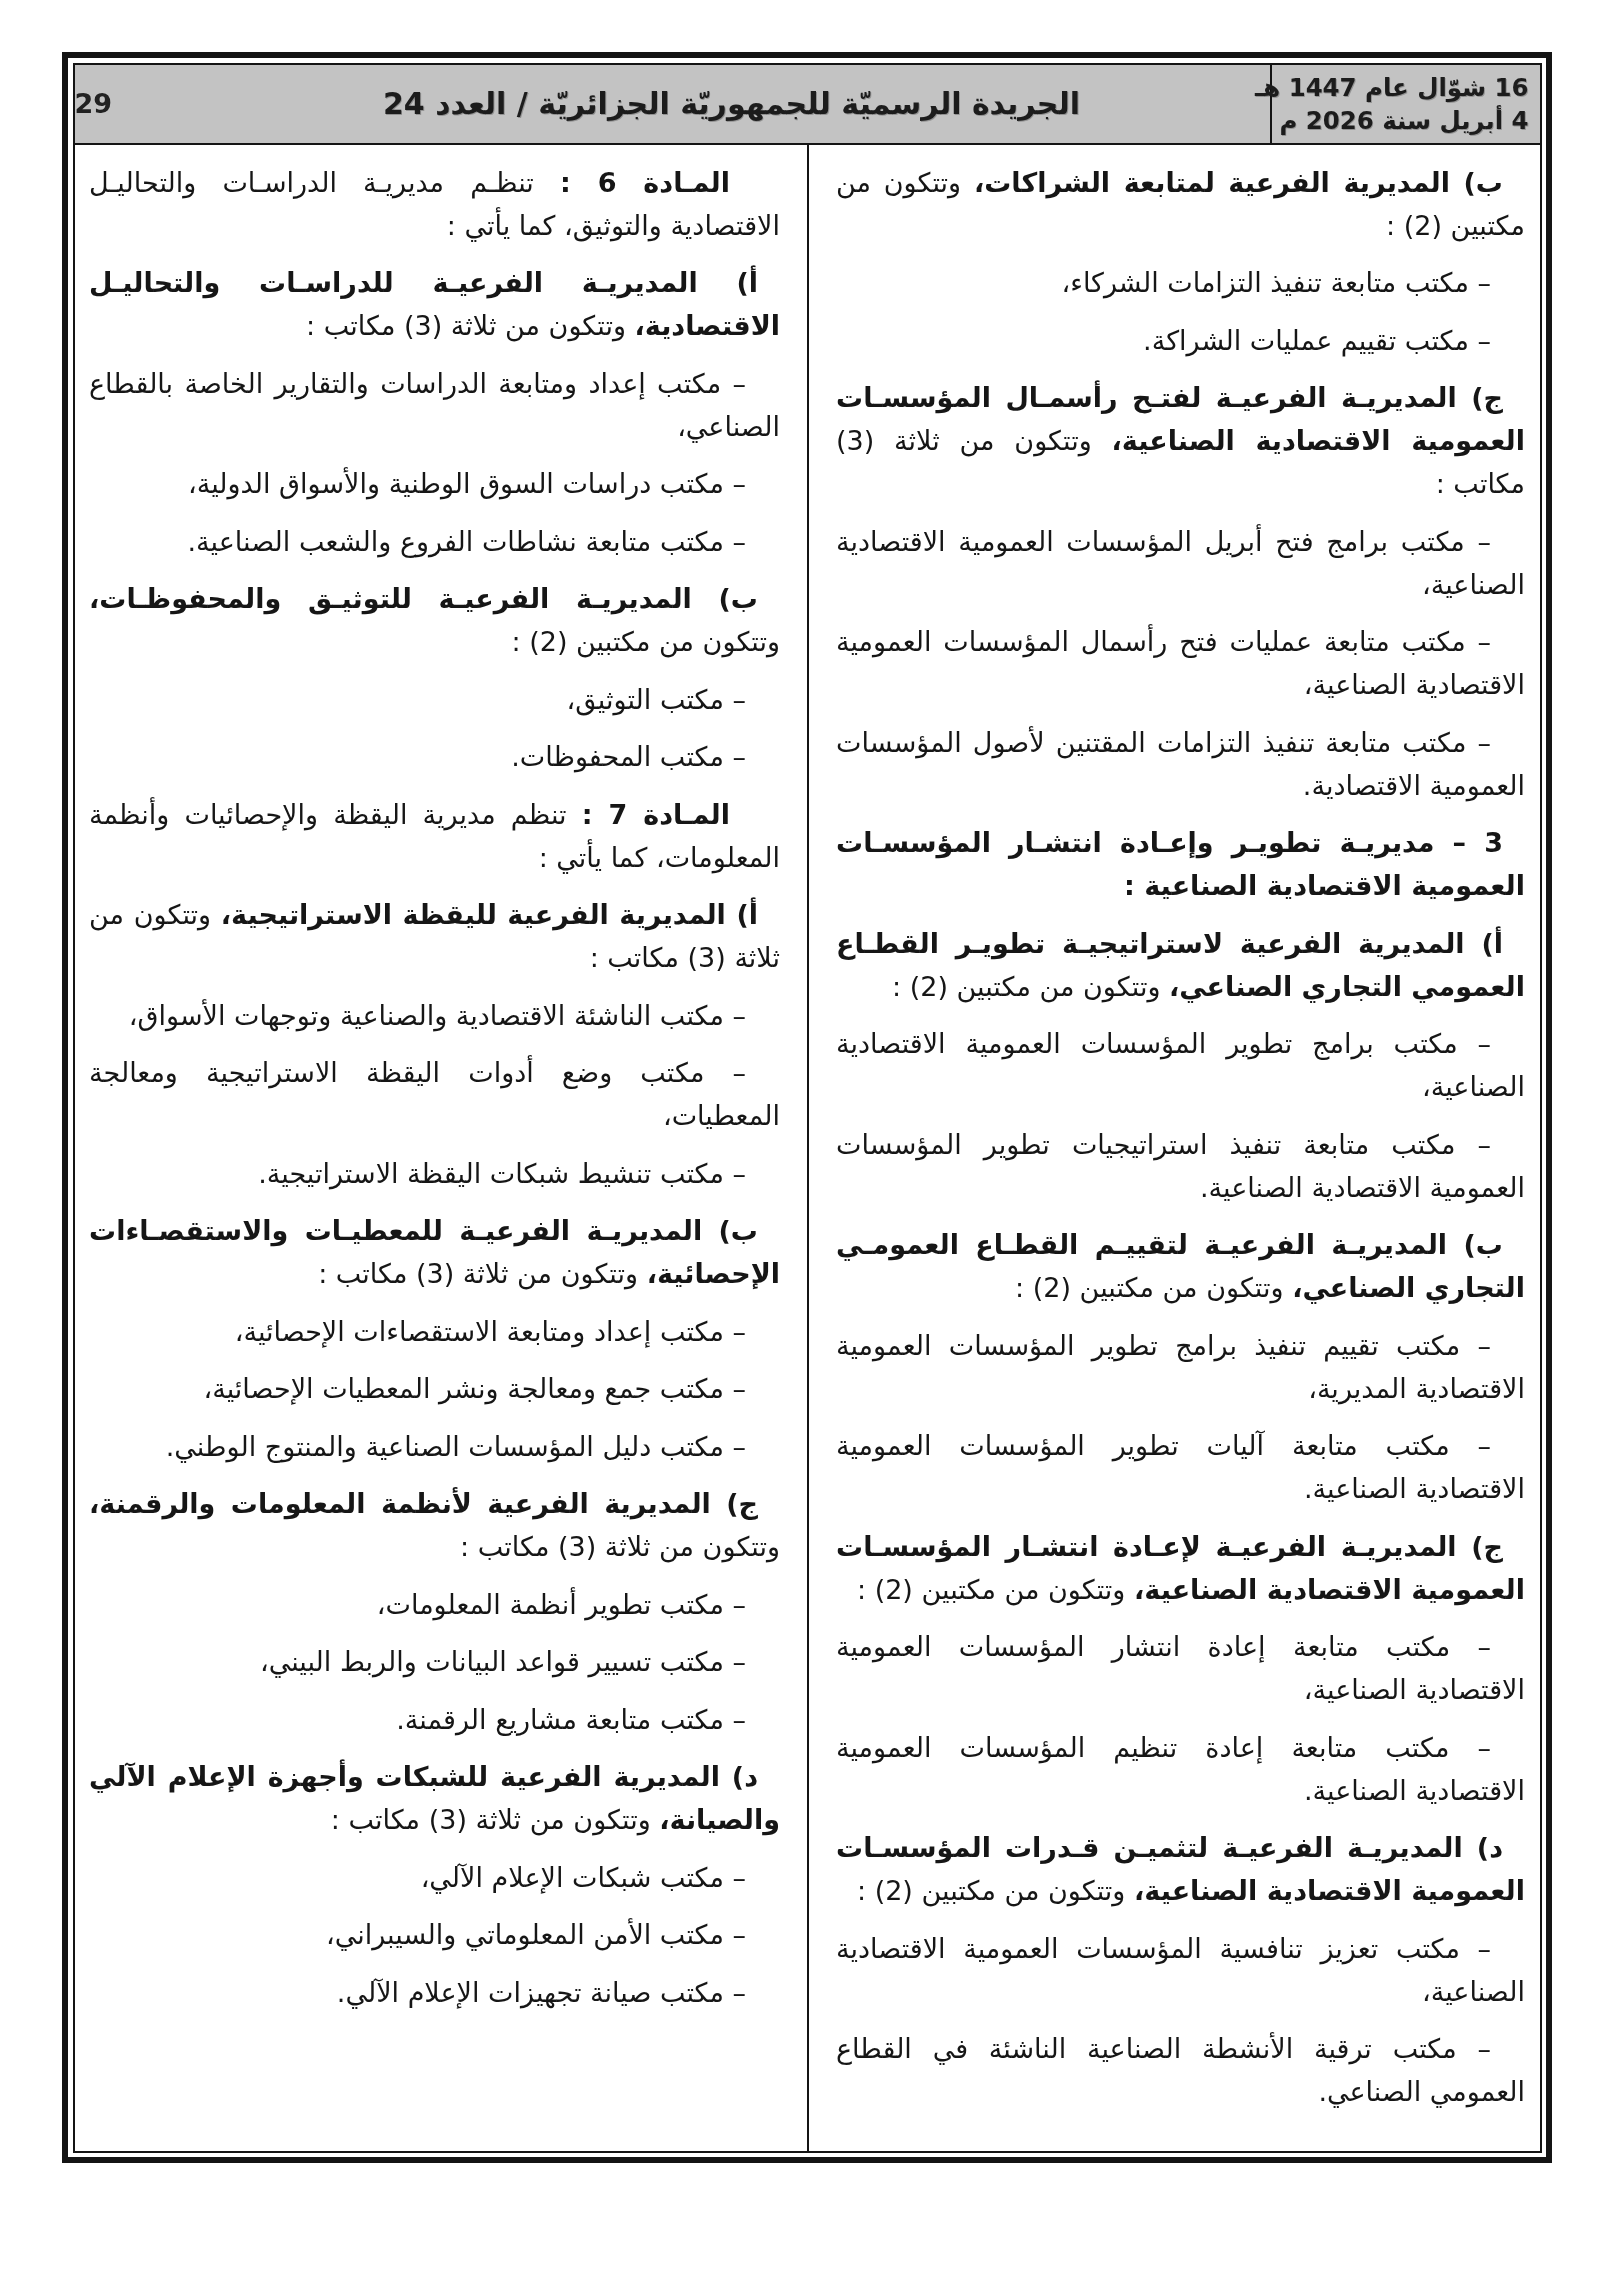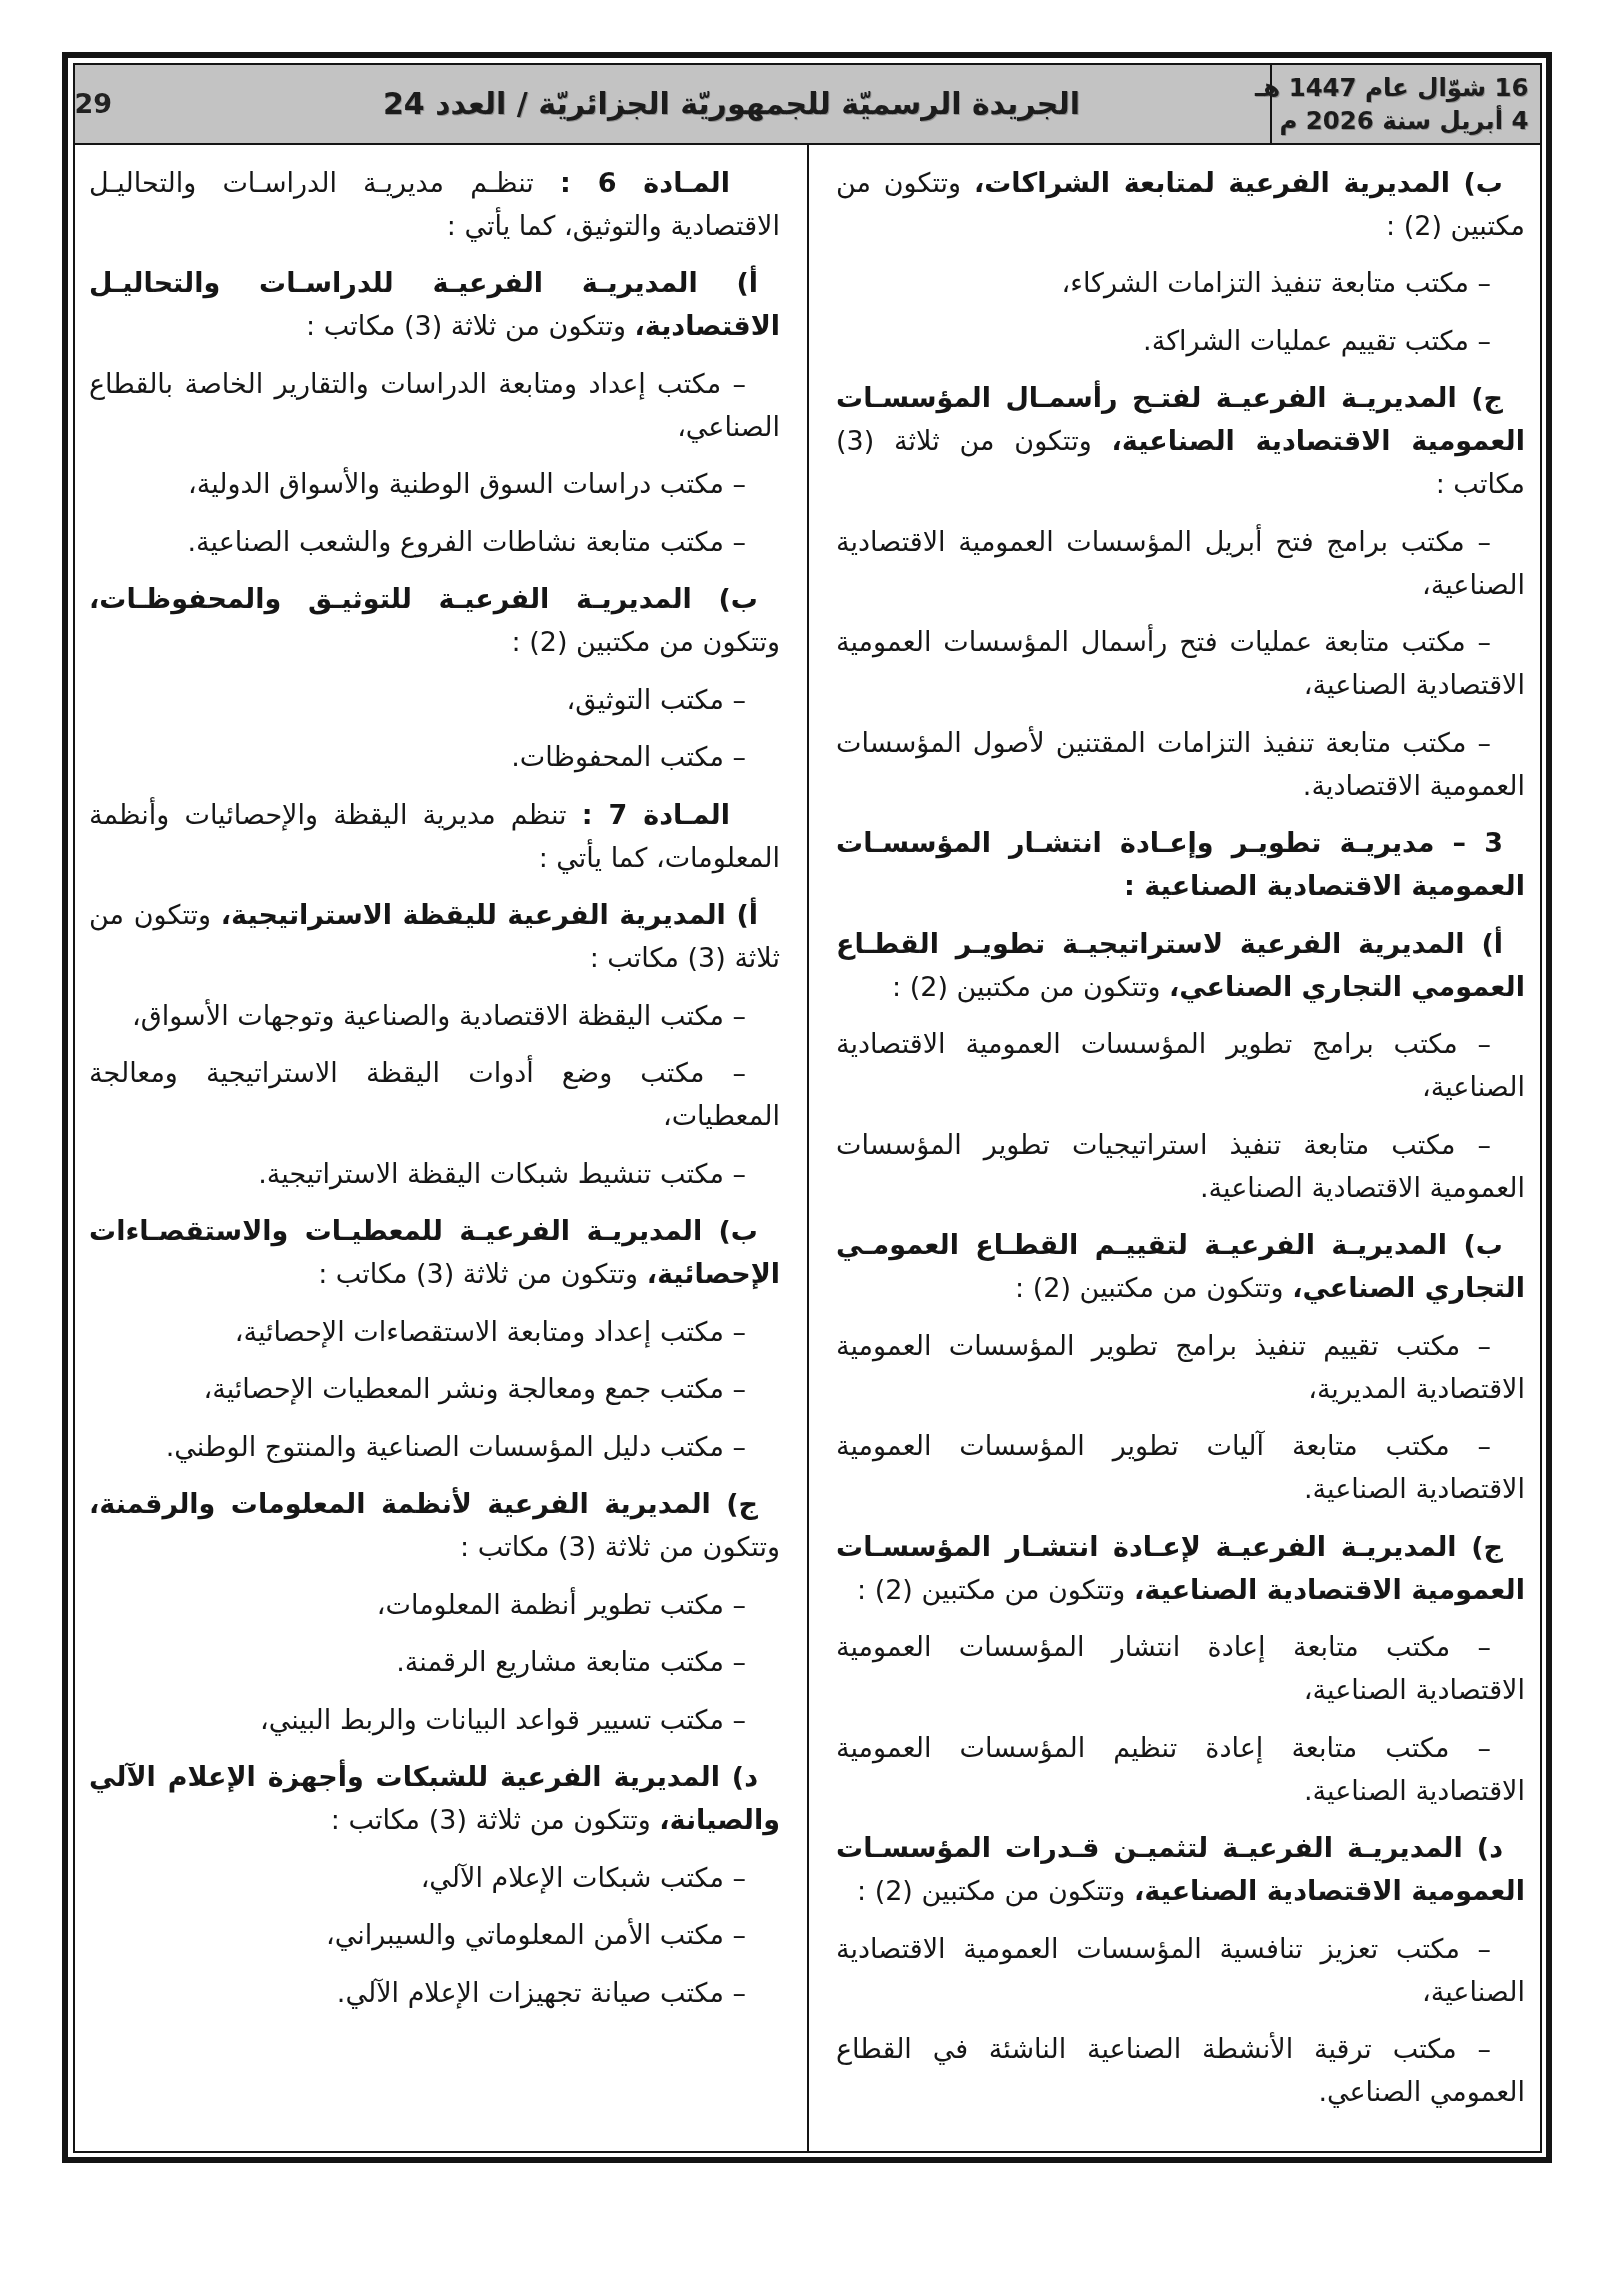--- a/index.html
+++ b/index.html
@@ -106,31 +106,31 @@
             <p class="para article"><span class="seg b">المـادة 6 :</span><span class="seg"> تنظـم مديريـة الدراسـات والتحاليـل الاقتصادية والتوثيق، كما يأتي :</span></p>
             <p class="para section"><span class="seg b">أ) المديريـة الفرعيـة للدراسـات والتحاليـل الاقتصادية،</span><span class="seg"> وتتكون من ثلاثة (3) مكاتب :</span></p>
             <p class="para bullet"><span class="seg">– مكتب إعداد ومتابعة الدراسات والتقارير الخاصة بالقطاع الصناعي،</span></p>
             <p class="para bullet"><span class="seg">– مكتب دراسات السوق الوطنية والأسواق الدولية،</span></p>
             <p class="para bullet"><span class="seg">– مكتب متابعة نشاطات الفروع والشعب الصناعية.</span></p>
             <p class="para section"><span class="seg b">ب) المديريـة الفرعيـة للتوثيـق والمحفوظـات،</span><span class="seg"> وتتكون من مكتبين (2) :</span></p>
             <p class="para bullet"><span class="seg">– مكتب التوثيق،</span></p>
             <p class="para bullet"><span class="seg">– مكتب المحفوظات.</span></p>
             <p class="para article"><span class="seg b">المـادة 7 :</span><span class="seg"> تنظم مديرية اليقظة والإحصائيات وأنظمة المعلومات، كما يأتي :</span></p>
             <p class="para section"><span class="seg b">أ) المديرية الفرعية لليقظة الاستراتيجية،</span><span class="seg"> وتتكون من ثلاثة (3) مكاتب :</span></p>
-            <p class="para bullet"><span class="seg">– مكتب اليقظة الاقتصادية والصناعية وتوجهات الأسواق،</span></p>
+            <p class="para bullet"><span class="seg">– مكتب الناشئة الاقتصادية والصناعية وتوجهات الأسواق،</span></p>
             <p class="para bullet"><span class="seg">– مكتب وضع أدوات اليقظة الاستراتيجية ومعالجة المعطيات،</span></p>
             <p class="para bullet"><span class="seg">– مكتب تنشيط شبكات اليقظة الاستراتيجية.</span></p>
             <p class="para section"><span class="seg b">ب) المديريـة الفرعيـة للمعطيـات والاستقصـاءات الإحصائية،</span><span class="seg"> وتتكون من ثلاثة (3) مكاتب :</span></p>
             <p class="para bullet"><span class="seg">– مكتب إعداد ومتابعة الاستقصاءات الإحصائية،</span></p>
             <p class="para bullet"><span class="seg">– مكتب جمع ومعالجة ونشر المعطيات الإحصائية،</span></p>
             <p class="para bullet"><span class="seg">– مكتب دليل المؤسسات الصناعية والمنتوج الوطني.</span></p>
             <p class="para section"><span class="seg b">ج) المديرية الفرعية لأنظمة المعلومات والرقمنة،</span><span class="seg"> وتتكون من ثلاثة (3) مكاتب :</span></p>
             <p class="para bullet"><span class="seg">– مكتب تطوير أنظمة المعلومات،</span></p>
+            <p class="para bullet"><span class="seg">– مكتب تسيير قواعد البيانات والربط البيني،</span></p>
             <p class="para bullet"><span class="seg">– مكتب متابعة مشاريع الرقمنة.</span></p>
-            <p class="para bullet"><span class="seg">– مكتب تسيير قواعد البيانات والربط البيني،</span></p>
             <p class="para section"><span class="seg b">د) المديرية الفرعية للشبكات وأجهزة الإعلام الآلي والصيانة،</span><span class="seg"> وتتكون من ثلاثة (3) مكاتب :</span></p>
             <p class="para bullet"><span class="seg">– مكتب شبكات الإعلام الآلي،</span></p>
             <p class="para bullet"><span class="seg">– مكتب الأمن المعلوماتي والسيبراني،</span></p>
             <p class="para bullet"><span class="seg">– مكتب صيانة تجهيزات الإعلام الآلي.</span></p>
           </div>
       </div>
 
     </div>
   </div>
 </div>

